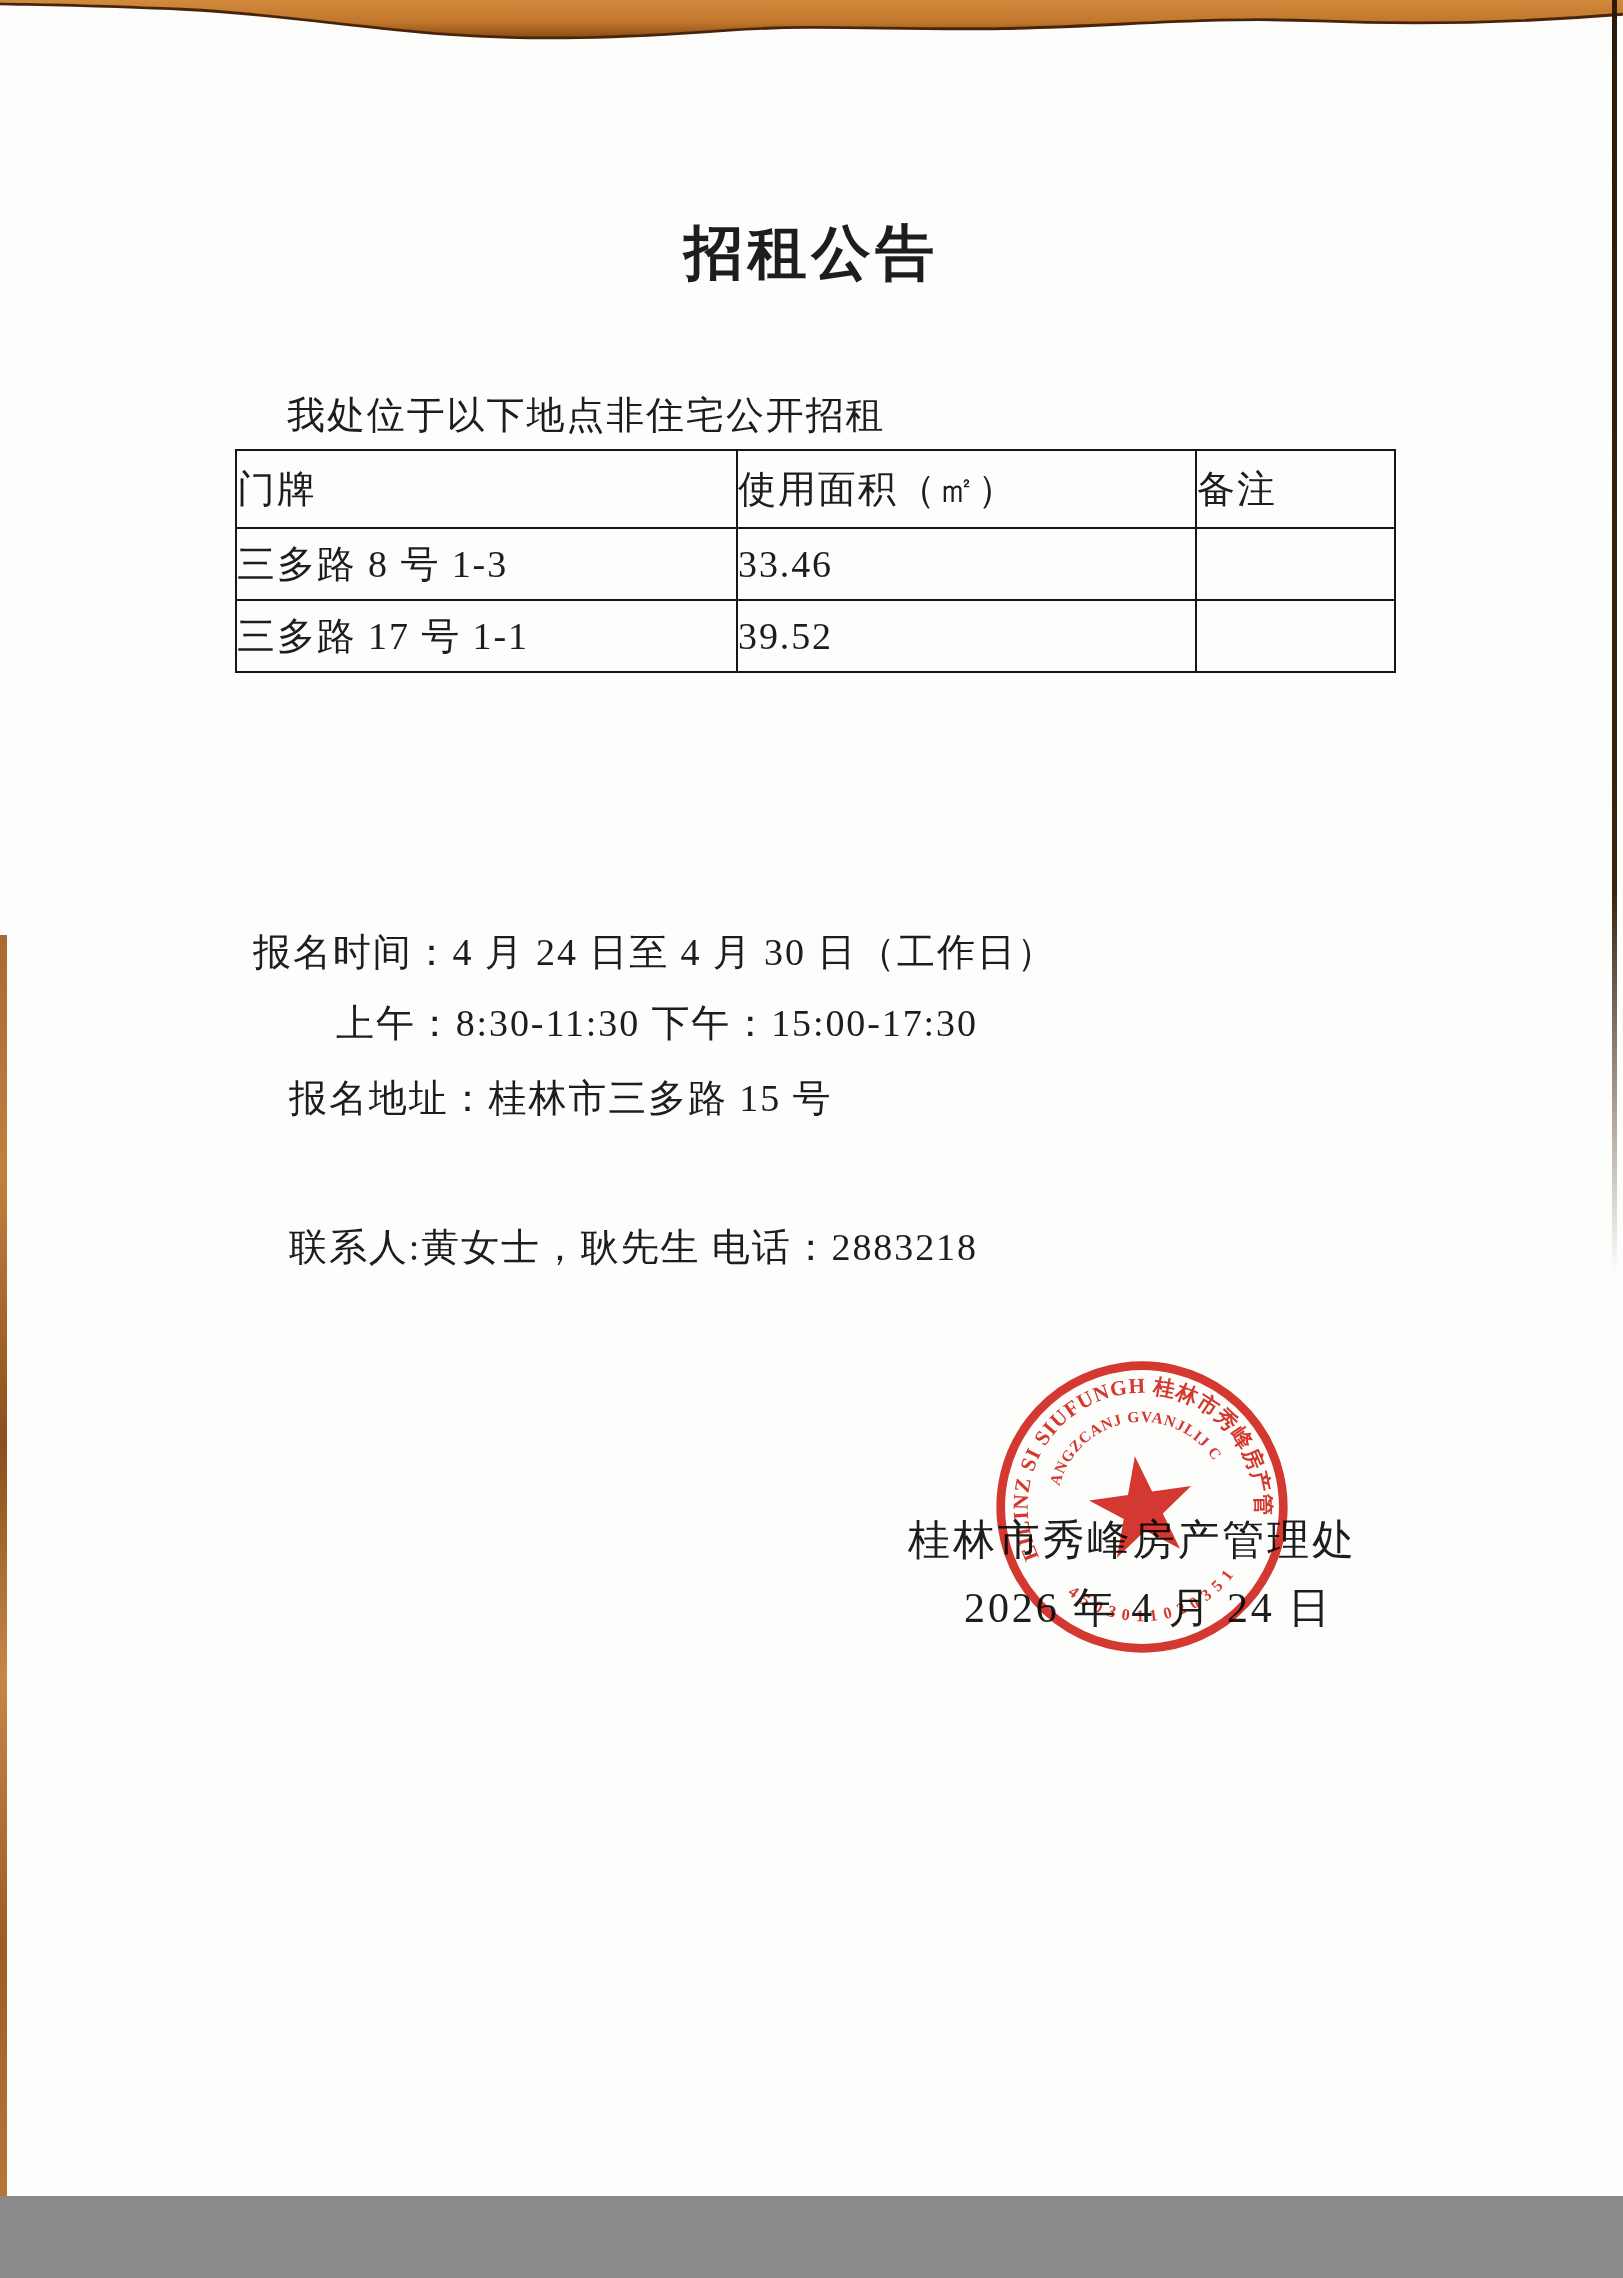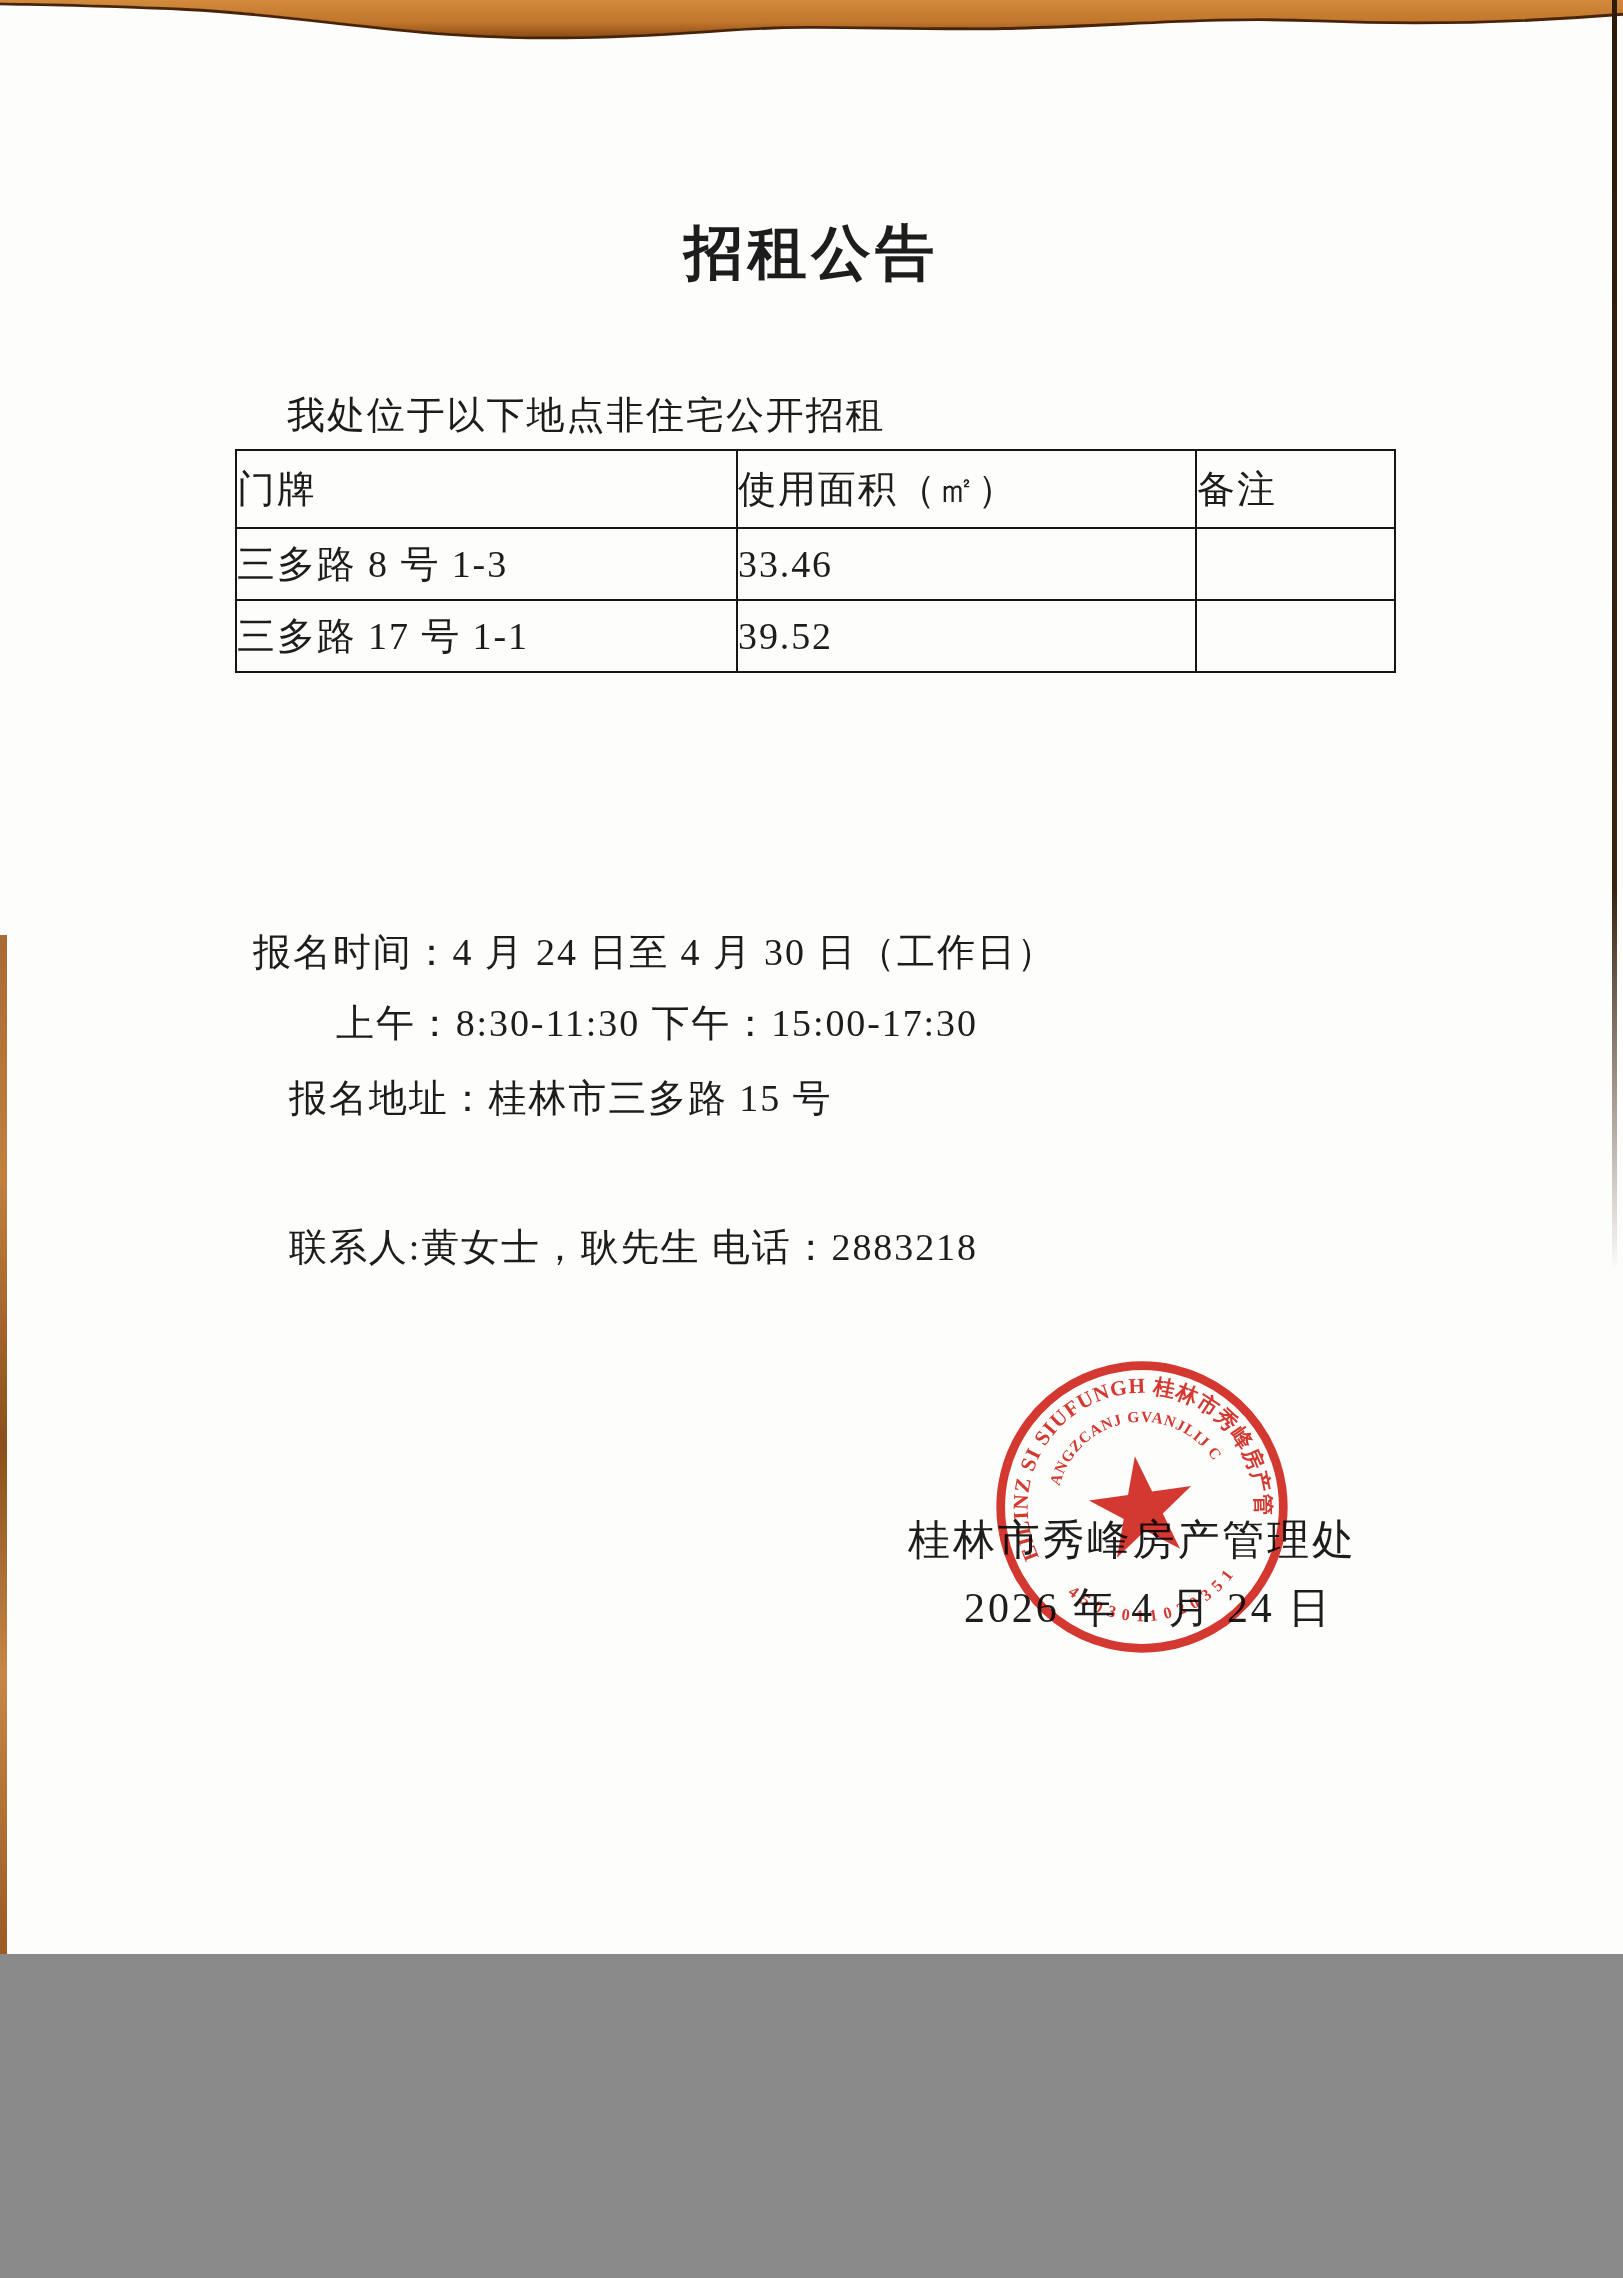--- a/index.html
+++ b/index.html
@@ -1,17 +1,17 @@
 <!DOCTYPE html>
 <html><head>
 <meta charset="utf-8">
 <style>
   html,body { margin:0; padding:0; background:#8a8a8a; }
   .page {
-    position:relative; width:1623px; height:1954px;
+    position:relative; width:1623px; height:2196px;
     background:#fdfdfc; overflow:hidden;
     font-family:"Liberation Serif","DejaVu Serif",serif;
     color:#1d1d1d;
   }
   
   .edge-top { position:absolute; left:0; top:0; width:1623px; height:57px; }
   .edge-left {
     position:absolute; left:0; top:935px; width:6.7px; height:1344px;
     background:linear-gradient(180deg,#a86a33 0%,#c1803f 18%,#8a4f1c 38%,#c58747 55%,#9c5c24 75%,#c07e3e 100%);
   }

